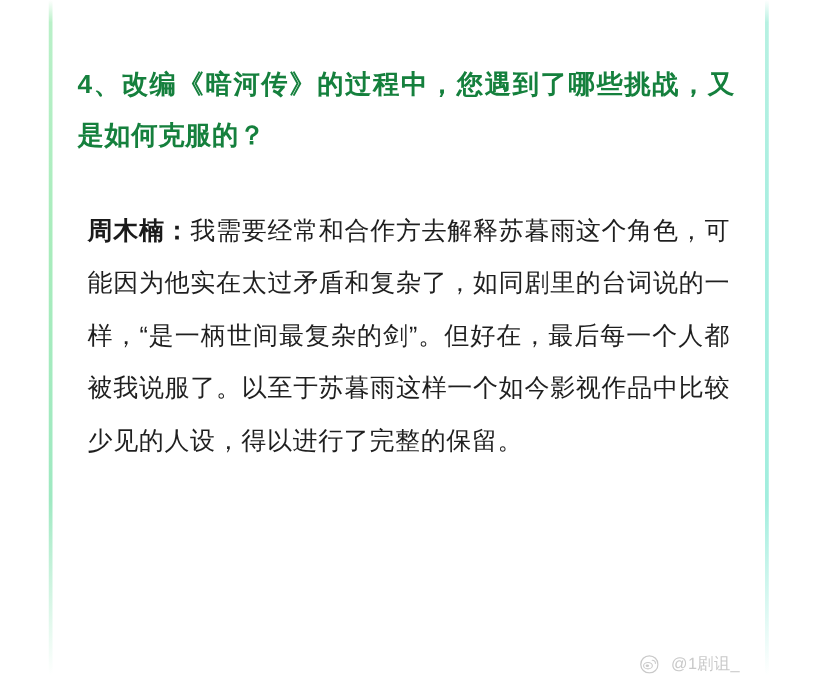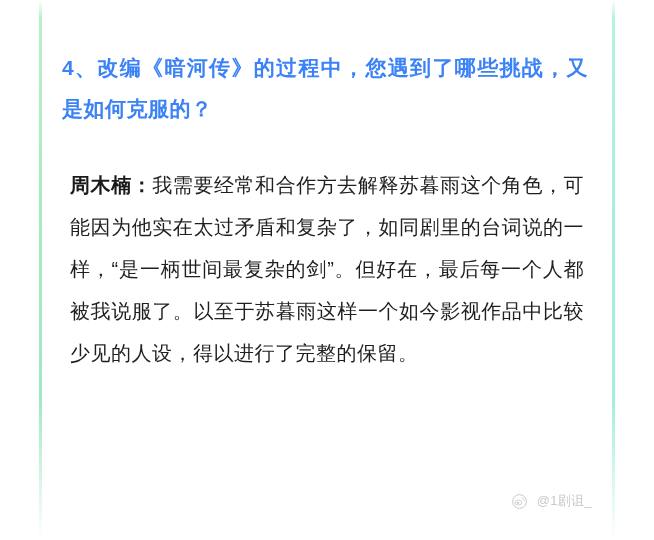--- a/index.html
+++ b/index.html
@@ -37,42 +37,42 @@
   }
   .content {
     position: absolute;
     left: 62px;
     right: 62px;
     top: 48px;
   }
   .question {
     font-size: 21px;
     font-weight: bold;
-    color: #3b82f6;
+    color: #15803d;
     line-height: 1.95;
     letter-spacing: 0.5px;
     margin: 0 4px 34px 0;
     text-align: justify;
   }
   .answer {
     font-size: 20px;
     color: #1f1f1f;
     line-height: 2.1;
     letter-spacing: 0.5px;
     margin: 8px;
     text-align: justify;
   }
   .answer .speaker {
     font-weight: bold;
     color: #1a1a1a;
   }
   .watermark {
     position: absolute;
     right: 62px;
-    bottom: 30px;
+    bottom: 0;
     display: flex;
     align-items: center;
     gap: 10px;
     color: #c9c9c9;
     font-size: 13px;
     letter-spacing: 0.3px;
     justify-content: space-between;
   }
   .wb-logo {
     display: inline-block;

